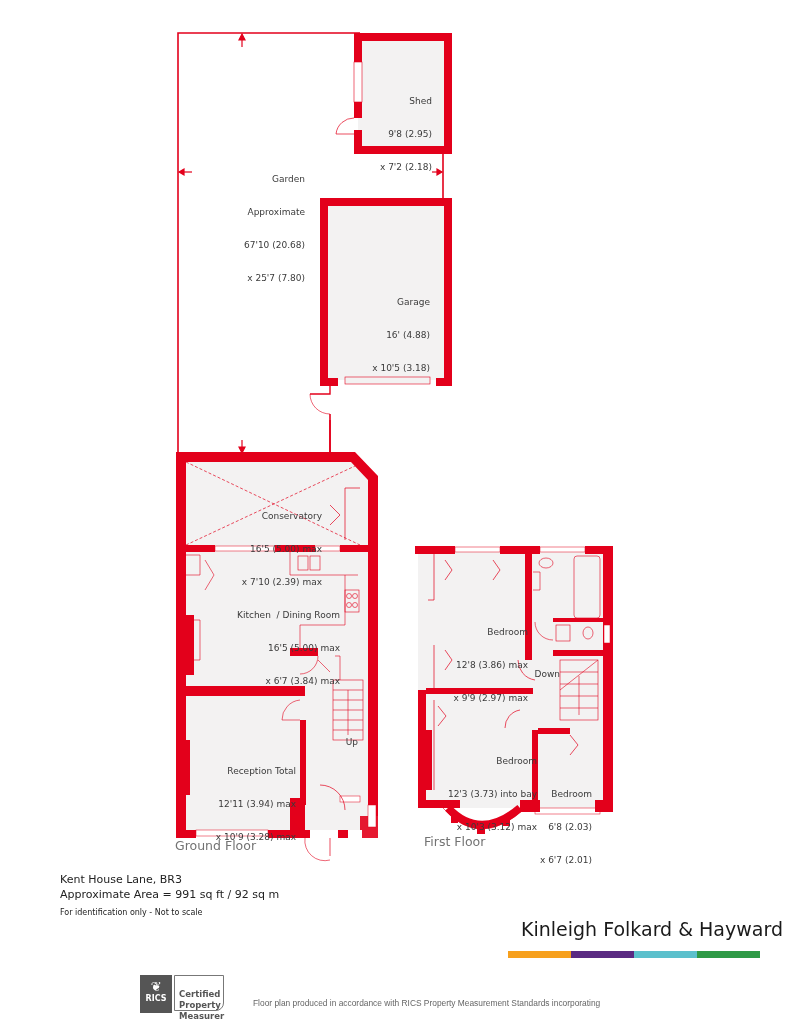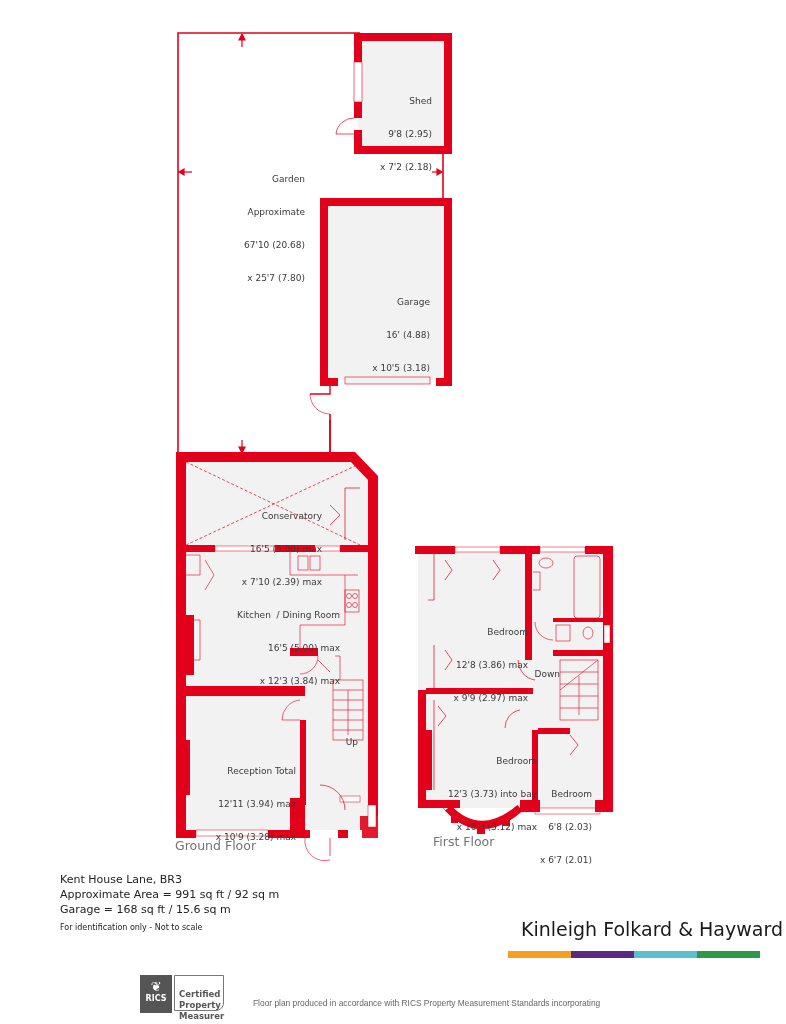--- a/index.html
+++ b/index.html
@@ -182,21 +182,21 @@
   <div>x 10'5 (3.18)</div>
 </div>
 <div class="lbl" style="left:222px;top:489px;width:100px;">
   <div>Conservatory</div>
   <div>16'5 (5.00) max</div>
   <div>x 7'10 (2.39) max</div>
 </div>
 <div class="lbl" style="left:210px;top:588px;width:130px;">
   <div>Kitchen  / Dining Room</div>
   <div>16'5 (5.00) max</div>
-  <div>x 12'3 (3.84) max</div>
+  <div>x 6'7 (3.84) max</div>
 </div>
 <div class="lbl" style="left:196px;top:744px;width:100px;">
   <div>Reception Total</div>
   <div>12'11 (3.94) max</div>
   <div>x 10'9 (3.28) max</div>
 </div>
 <div class="lbl" style="left:338px;top:737px;width:20px;">Up</div>
 
 <div class="lbl" style="left:438px;top:605px;width:90px;">
   <div>Bedroom</div>
@@ -209,26 +209,25 @@
   <div>x 10'3 (3.12) max</div>
 </div>
 <div class="lbl" style="left:532px;top:767px;width:60px;">
   <div>Bedroom</div>
   <div>6'8 (2.03)</div>
   <div>x 6'7 (2.01)</div>
 </div>
 <div class="lbl" style="left:528px;top:669px;width:32px;">Down</div>
 
 <div class="floor-title" style="left:175px;top:838px;">Ground Floor</div>
-<div class="floor-title" style="left:433px;top:834px;">First Floor</div>
+<div class="floor-title" style="left:424px;top:834px;">First Floor</div>
 
 <div class="info">
   <div>Kent House Lane, BR3</div>
   <div>Approximate Area = 991 sq ft / 92 sq m</div>
-  <div>Garage = 168 sq ft / 15.6 sq m</div>
   <div class="small">For identification only - Not to scale</div>
 </div>
 
 <div class="brand">Kinleigh Folkard &amp; Hayward</div>
 <div class="brand-bar">
   <span style="background:#f7a01d"></span>
   <span style="background:#5a2a82"></span>
   <span style="background:#5bc0cc"></span>
   <span style="background:#2f9a46"></span>
 </div>

